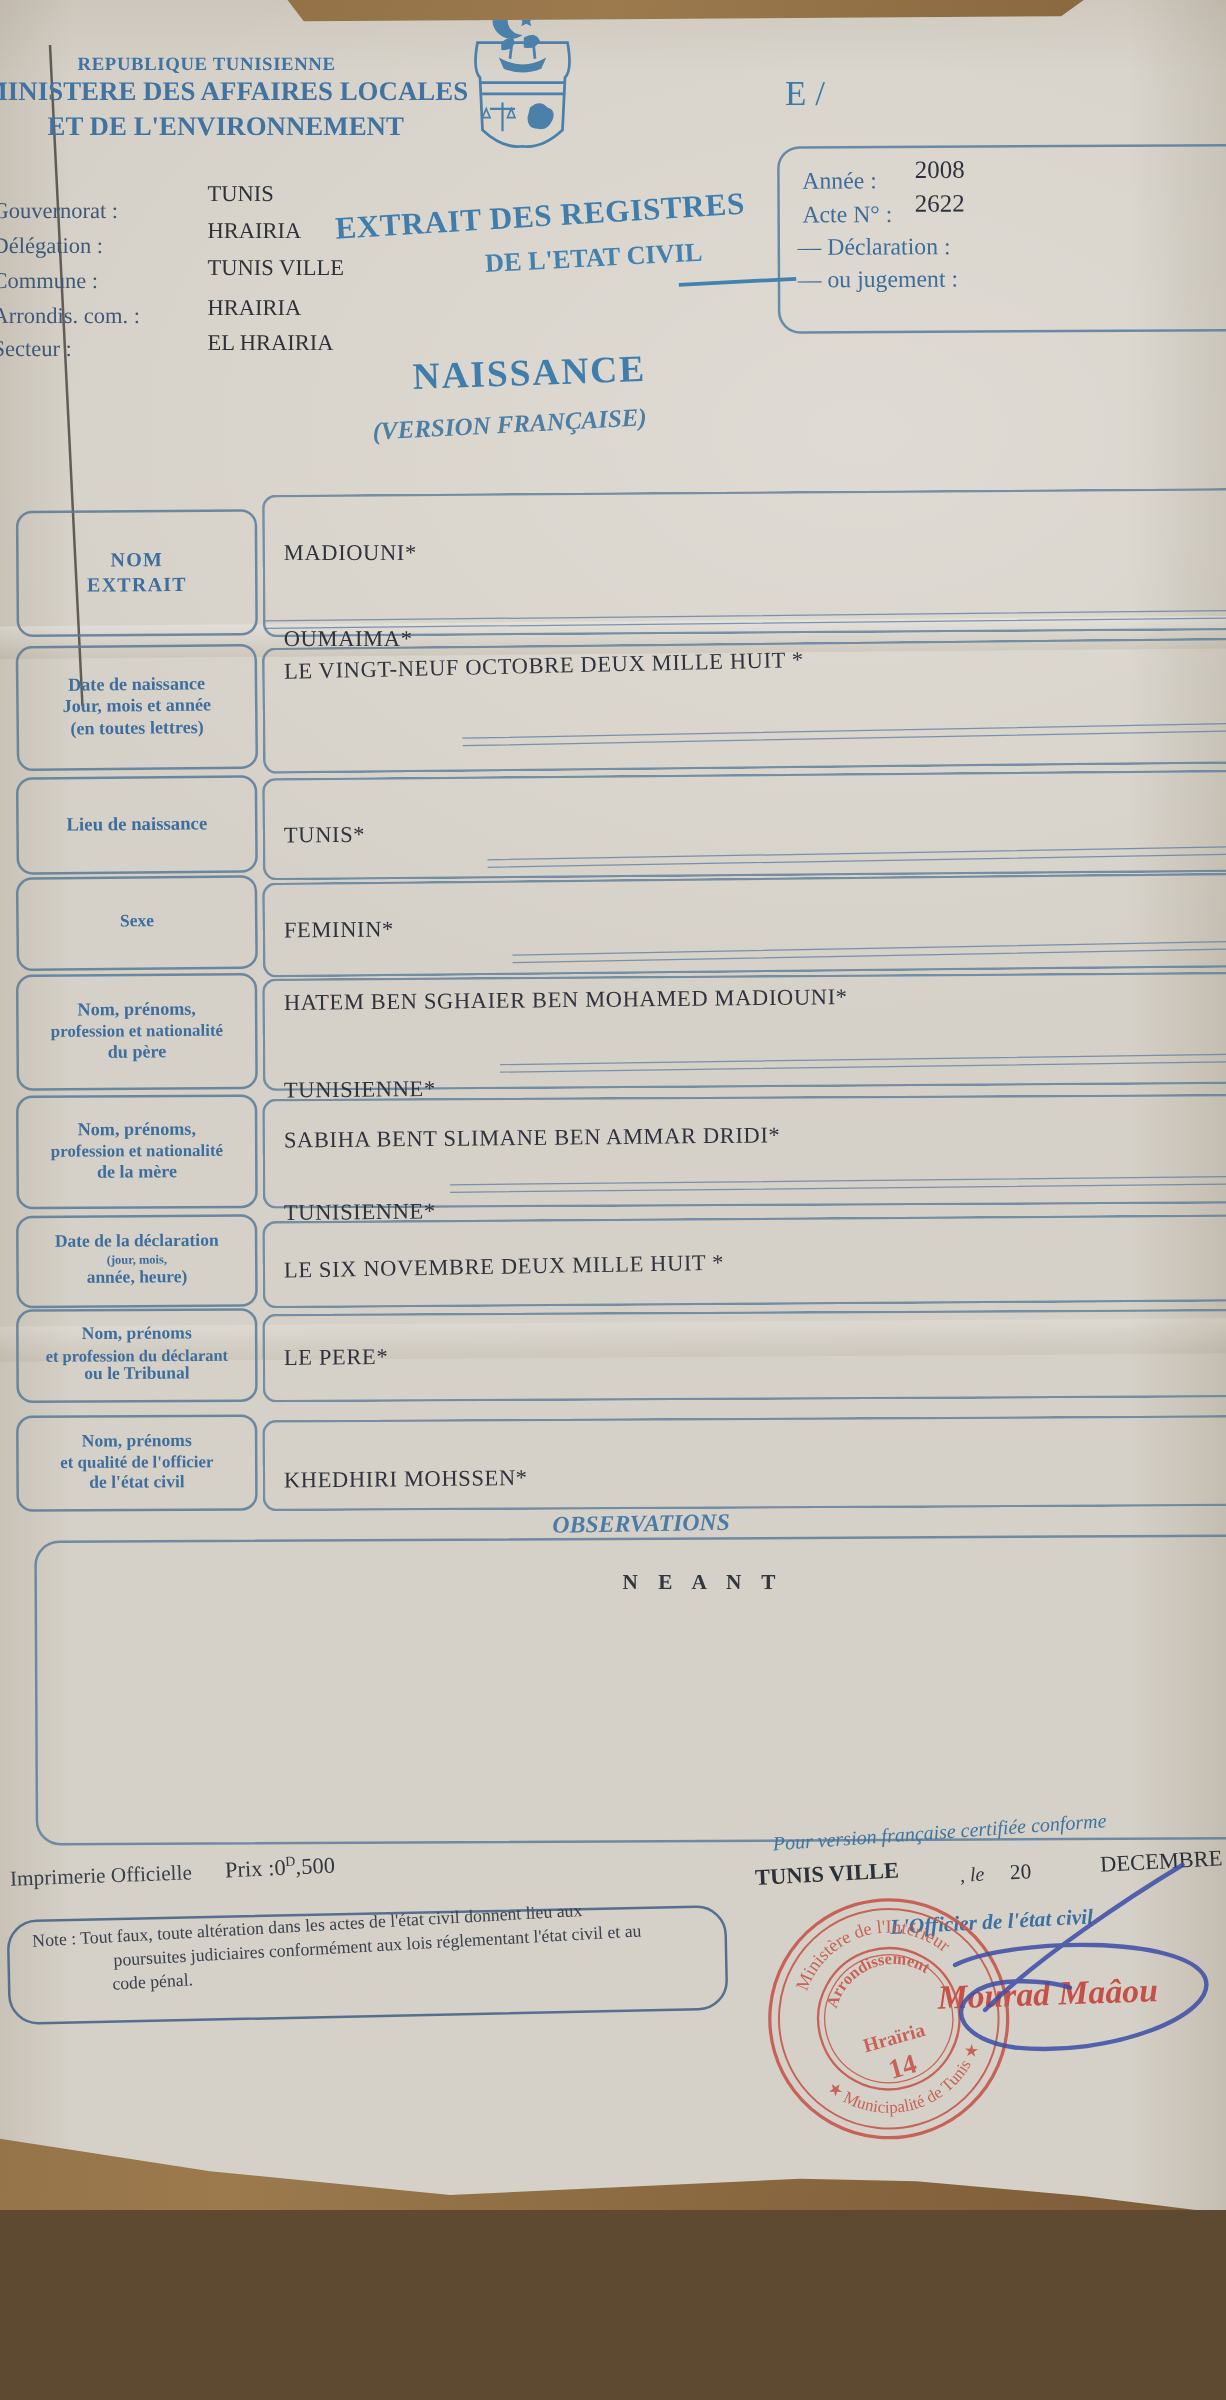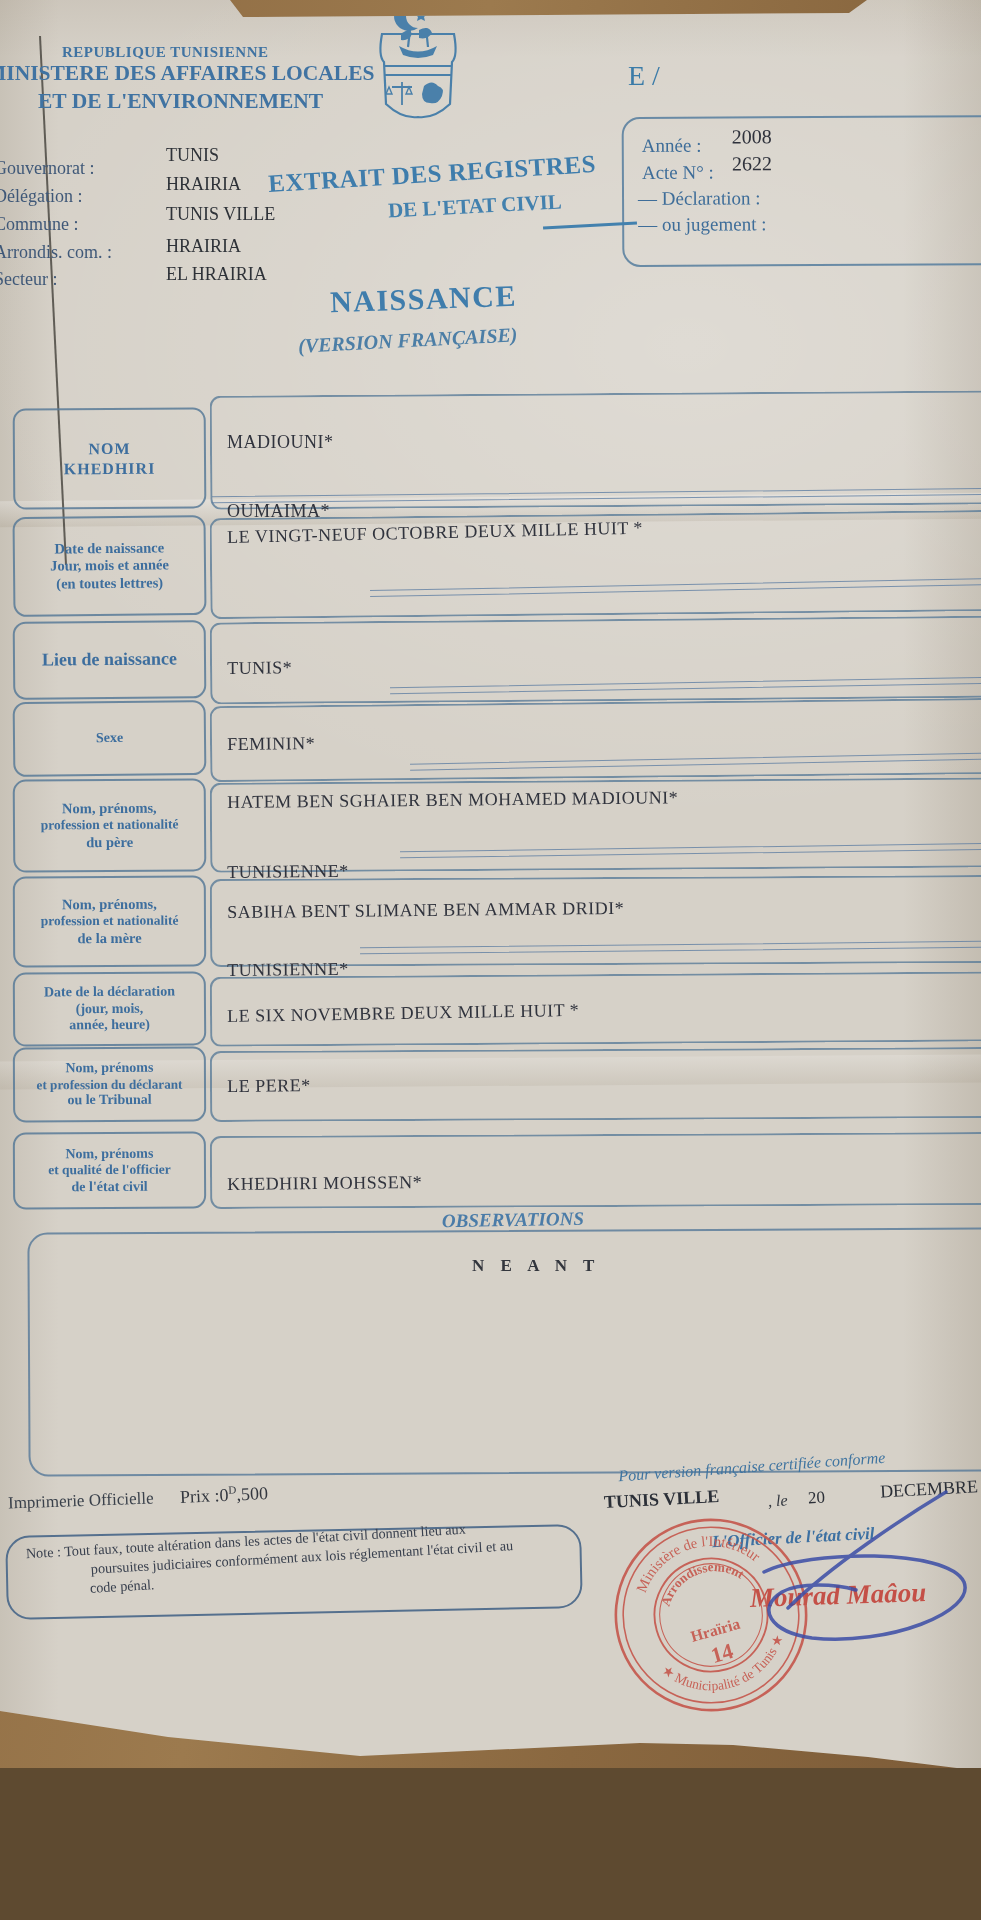--- a/index.html
+++ b/index.html
@@ -107,46 +107,46 @@
 
     <div class="abs rule" style="left:212px;top:492px;width:790px;transform:rotate(-0.6deg);"></div>
     <div class="abs rule" style="left:370px;top:584px;width:632px;transform:rotate(-1.1deg);"></div>
     <div class="abs rule" style="left:390px;top:682px;width:612px;transform:rotate(-1deg);"></div>
     <div class="abs rule" style="left:410px;top:758px;width:592px;transform:rotate(-1.1deg);"></div>
     <div class="abs rule" style="left:400px;top:847px;width:602px;transform:rotate(-0.8deg);"></div>
     <div class="abs rule" style="left:360px;top:944px;width:642px;transform:rotate(-0.6deg);"></div>
 
     <div class="abs lbox" style="top:408px;height:97px;transform:rotate(-0.4deg);">
       <div class="lbl" style="font-size:16px;letter-spacing:1px;">NOM</div>
-      <div class="lbl" style="font-size:16px;letter-spacing:1px;">KHEDHIRI</div>
+      <div class="lbl" style="font-size:16px;letter-spacing:1px;">EXTRAIT</div>
     </div>
     <div class="abs lbox" style="top:516px;height:96px;transform:rotate(-0.6deg);">
       <div class="lbl">Date de naissance</div>
       <div class="lbl">Jour, mois et année</div>
       <div class="lbl">(en toutes lettres)</div>
     </div>
     <div class="abs lbox" style="top:621px;height:74px;transform:rotate(-0.5deg);">
-      <div class="lbl" style="font-size:18px;">Lieu de naissance</div>
+      <div class="lbl" style="font-size:15px;">Lieu de naissance</div>
     </div>
     <div class="abs lbox" style="top:701px;height:71px;transform:rotate(-0.6deg);">
       <div class="lbl" style="font-size:14px;">Sexe</div>
     </div>
     <div class="abs lbox" style="top:779px;height:89px;transform:rotate(-0.4deg);">
       <div class="lbl">Nom, prénoms,</div>
       <div class="lbl" style="font-size:13.5px;">profession et nationalité</div>
       <div class="lbl">du père</div>
     </div>
     <div class="abs lbox" style="top:876px;height:87px;transform:rotate(-0.3deg);">
       <div class="lbl">Nom, prénoms,</div>
       <div class="lbl" style="font-size:13.5px;">profession et nationalité</div>
       <div class="lbl">de la mère</div>
     </div>
     <div class="abs lbox" style="top:972px;height:70px;transform:rotate(-0.4deg);">
       <div class="lbl" style="font-size:14px;">Date de la déclaration</div>
-      <div class="lbl" style="font-size:14px;">(jour, mois,</div>
+      <div class="lbl" style="font-size:10px;">(jour, mois,</div>
       <div class="lbl" style="font-size:14px;">année, heure)</div>
     </div>
     <div class="abs lbox" style="top:1047px;height:71px;transform:rotate(-0.3deg);">
       <div class="lbl" style="font-size:14px;">Nom, prénoms</div>
       <div class="lbl" style="font-size:13.2px;">et profession du déclarant</div>
       <div class="lbl" style="font-size:14px;">ou le Tribunal</div>
     </div>
     <div class="abs lbox" style="top:1132px;height:73px;transform:rotate(-0.3deg);">
       <div class="lbl" style="font-size:14px;">Nom, prénoms</div>
       <div class="lbl" style="font-size:13.5px;">et qualité de l'officier</div>
@@ -161,21 +161,21 @@
     <div class="abs t val" style="left:227px;top:792px;">HATEM BEN SGHAIER BEN MOHAMED MADIOUNI*</div>
     <div class="abs t val" style="left:227px;top:862px;">TUNISIENNE*</div>
     <div class="abs t val" style="left:227px;top:902px;">SABIHA BENT SLIMANE BEN AMMAR DRIDI*</div>
     <div class="abs t val" style="left:227px;top:960px;">TUNISIENNE*</div>
     <div class="abs t val" style="left:227px;top:1006px;transform:rotate(-1deg);">LE SIX NOVEMBRE  DEUX MILLE HUIT *</div>
     <div class="abs t val" style="left:227px;top:1076px;">LE PERE*</div>
     <div class="abs t val" style="left:227px;top:1174px;">KHEDHIRI MOHSSEN*</div>
 
     <div class="abs t" style="left:442px;top:1209px;font-size:19px;font-weight:bold;font-style:italic;color:#4b7ca8;transform:rotate(-1deg);">OBSERVATIONS</div>
     <div class="abs" style="left:28px;top:1230px;width:980px;height:240px;border:2px solid rgba(85,120,152,.8);border-radius:20px;transform:rotate(-0.3deg);"></div>
-    <div class="abs t" style="left:472px;top:1256px;font-size:17px;font-weight:bold;letter-spacing:6px;color:#33363d;">N E A N T</div>
+    <div class="abs t" style="left:498px;top:1256px;font-size:17px;font-weight:bold;letter-spacing:6px;color:#33363d;">N E A N T</div>
 
     <div class="abs t" style="left:8px;top:1491px;font-size:17px;color:#3a414b;transform:rotate(-2deg);">Imprimerie Officielle</div>
     <div class="abs t" style="left:180px;top:1484px;font-size:18px;color:#33373f;transform:rotate(-2.5deg);">
       <span>Prix :0</span><sup style="font-size:11px;">D</sup><span>,500</span>
     </div>
 
     <div class="abs" style="left:6px;top:1530px;width:572px;height:80px;border:2px solid #55708e;border-radius:24px;transform:rotate(-1.2deg);">
       <div class="abs" style="left:10px;top:7px;width:552px;transform:rotate(-2deg);transform-origin:left top;">
         <div class="t" style="font-size:14.2px;color:#39404e;line-height:19px;margin-left:8px;">Note : Tout faux, toute altération dans les actes de l'état civil donnent lieu aux</div>
         <div class="t" style="font-size:14.2px;color:#39404e;line-height:19px;margin-left:72px;">poursuites judiciaires conformément aux lois réglementant l'état civil et au</div>

